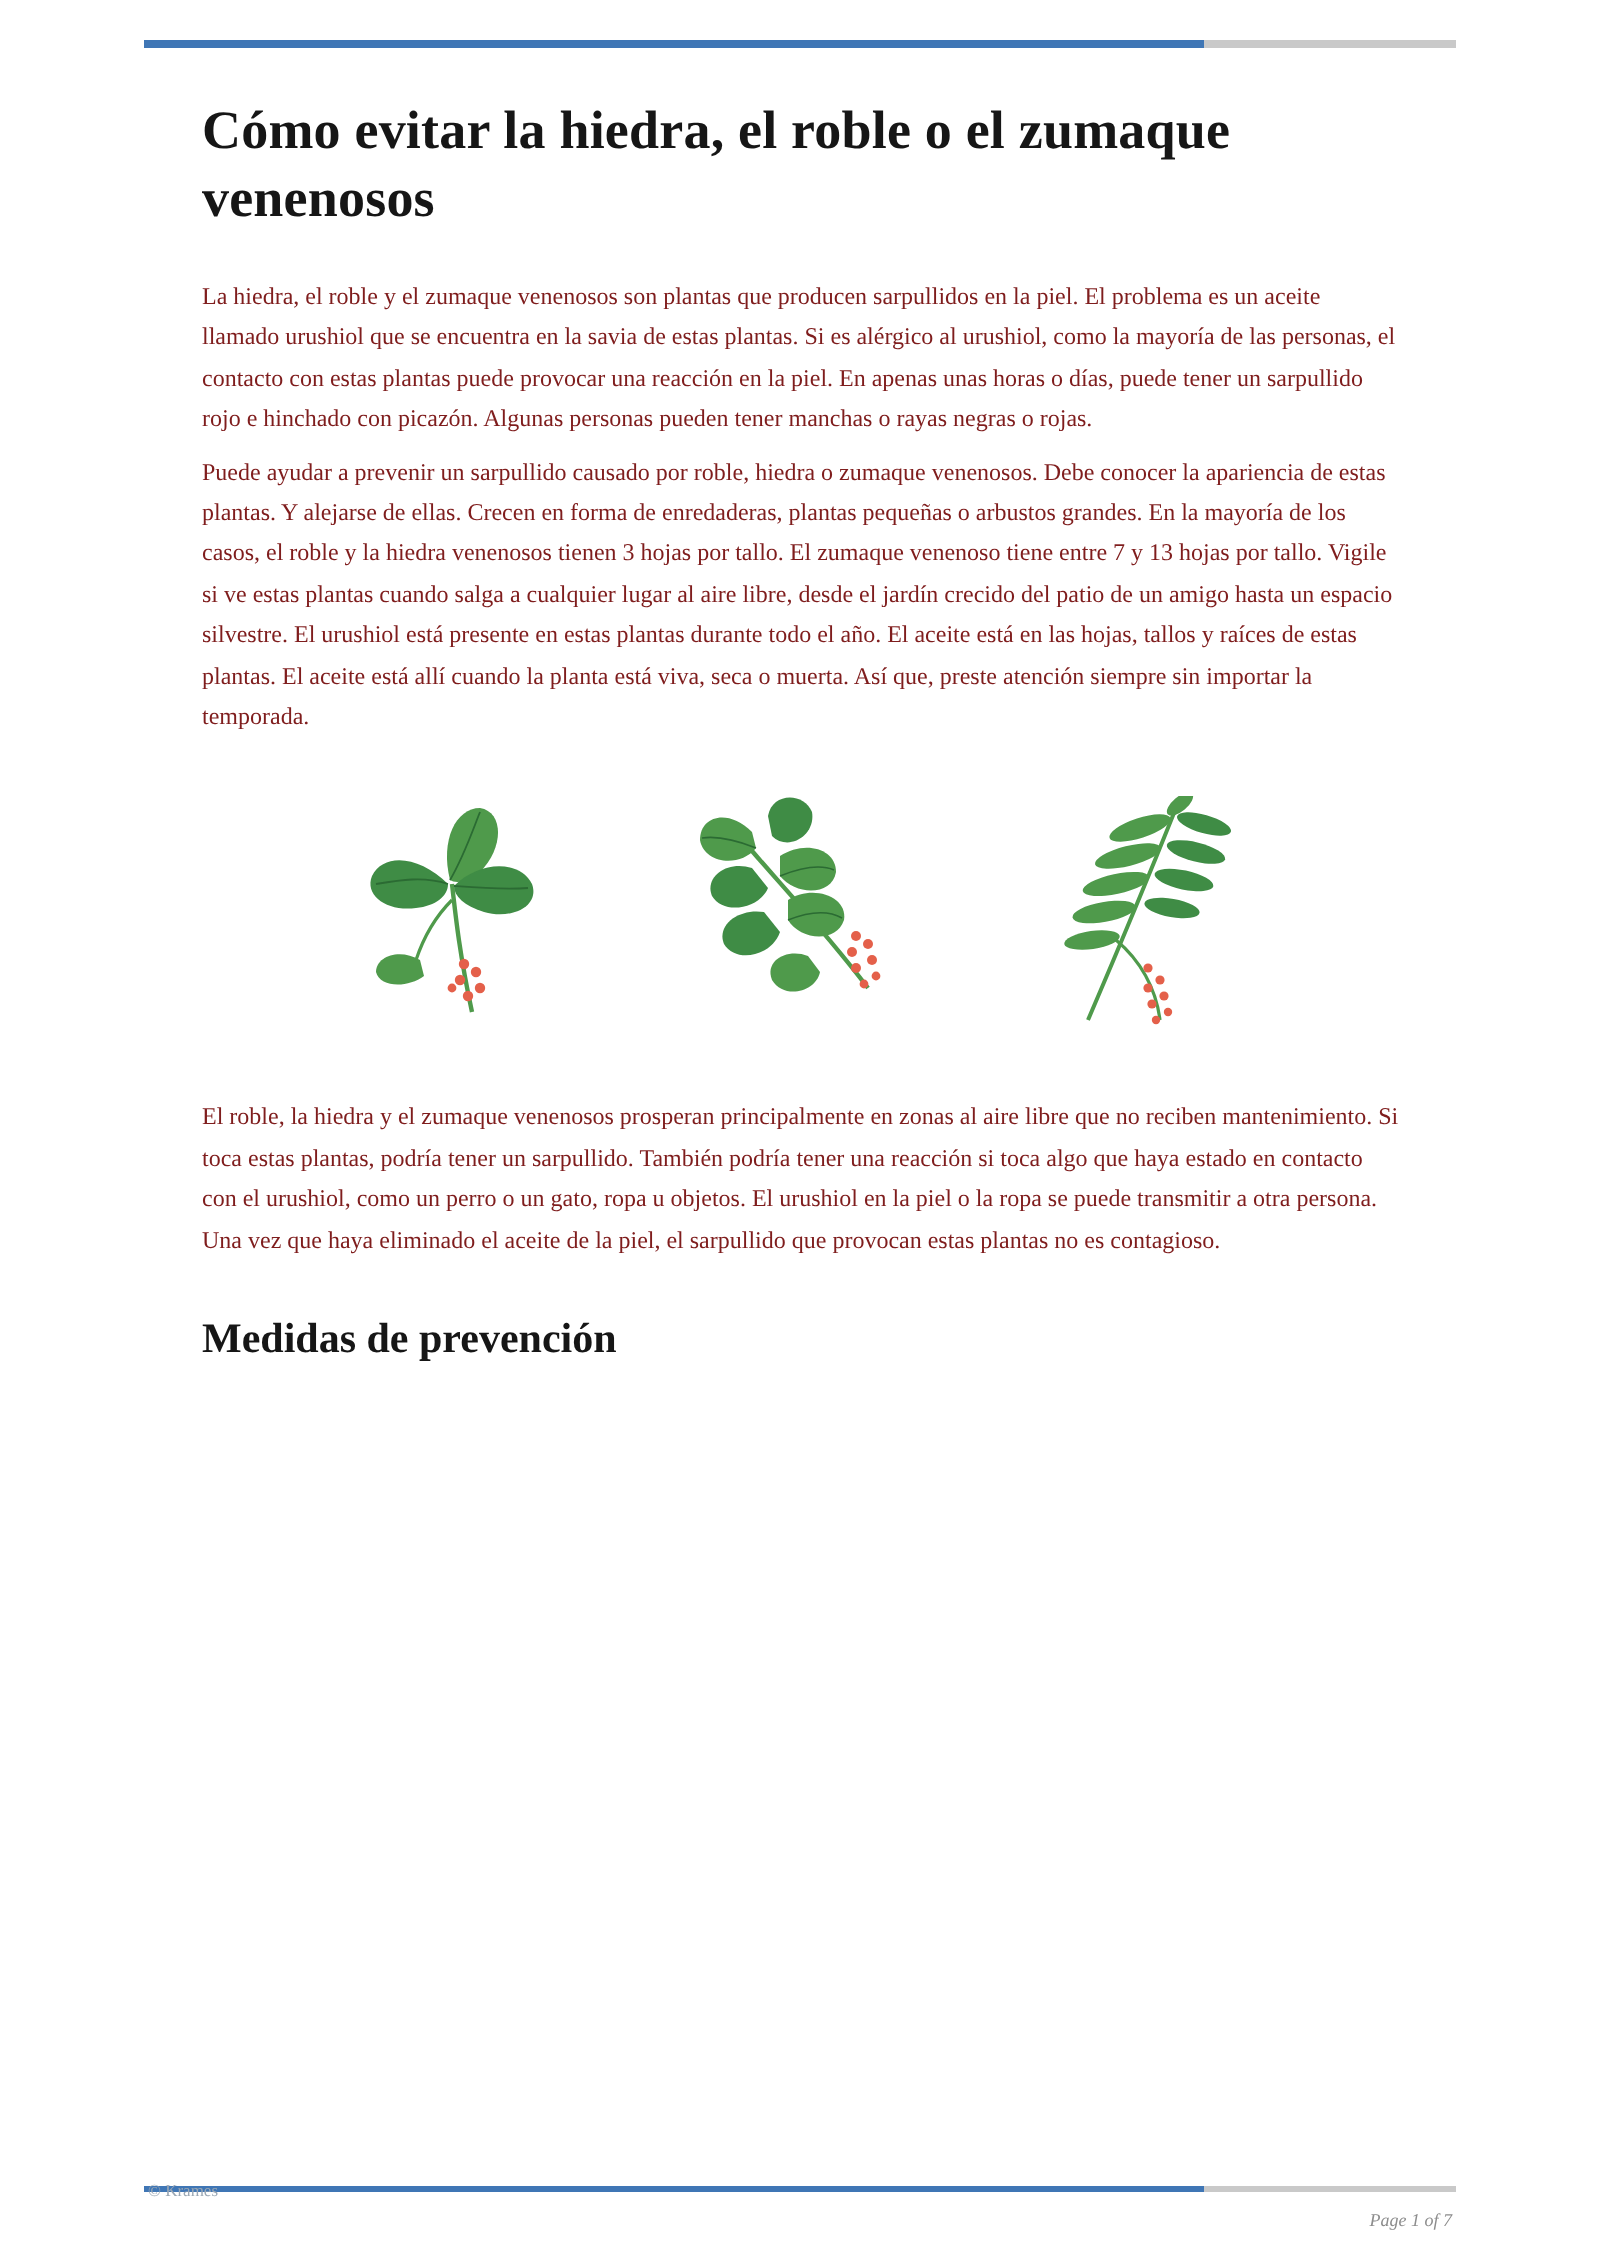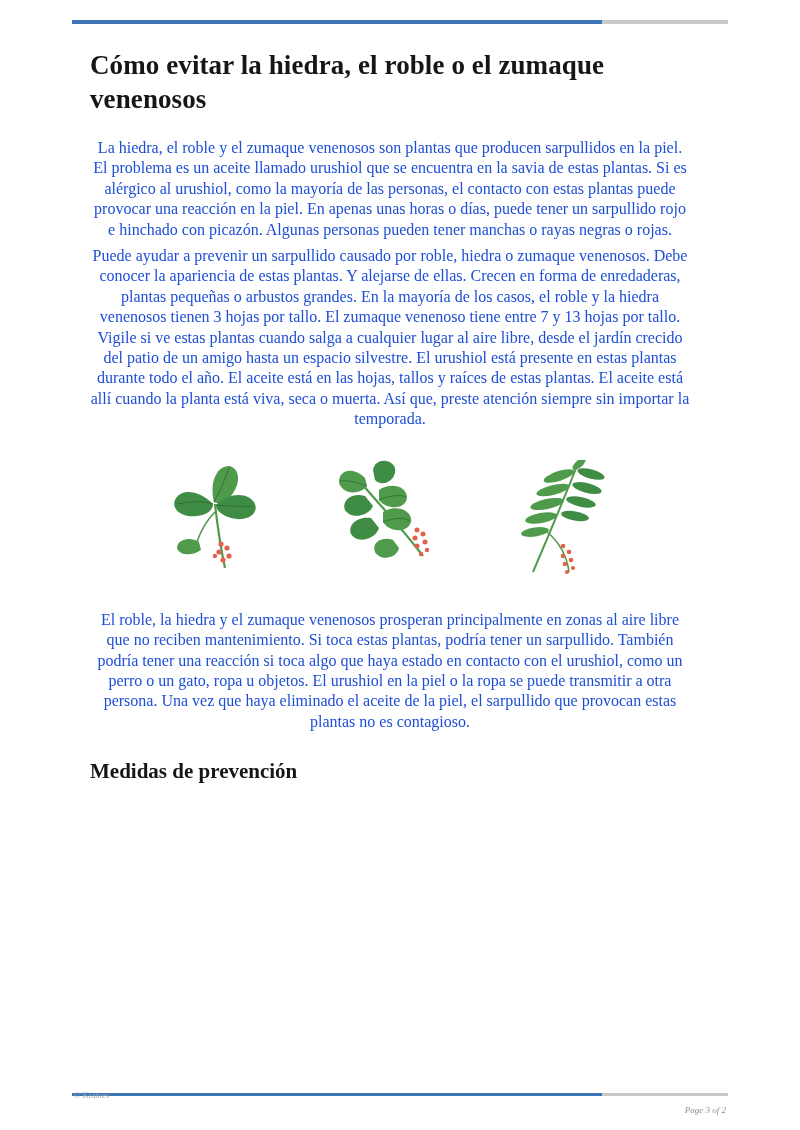--- a/index.html
+++ b/index.html
@@ -39,21 +39,21 @@
     left: 72px;
     width: 530px;
     height: 4px;
     background: #3f76b5;
   }
 
   
   .content {
     position: absolute;
     top: 48px;
-    left: 90px;
+    left: 101px;
     width: 600px;
   }
 
   h1.doc-title {
     font-family: "Liberation Serif", serif;
     font-size: 27px;
     line-height: 34px;
     font-weight: bold;
     margin: 0 0 22px 0;
     color: #161616;
@@ -67,25 +67,25 @@
     font-weight: bold;
     margin: 26px 0 14px 0;
     color: #161616;
   }
 
   h2.section-title.big {
     font-size: 21px;
   }
 
   p.body-text {
-    font-size: 16px;
+    font-size: 12px;
     line-height: 20.4px;
     margin: 0 0 6px 0;
-    color: #1d4ed8;
-    text-align: center;
+    color: #7f1d1d;
+    text-align: left;
   }
 
   ul.bullets {
     margin: 10px 0 0 0;
     padding-left: 44px;
   }
   ul.bullets li {
     font-size: 14.6px;
     line-height: 20px;
     margin-bottom: 18px;
@@ -260,15 +260,15 @@
     <p class="body-text">El roble, la hiedra y el zumaque venenosos prosperan principalmente en zonas al aire libre que no reciben mantenimiento. Si toca estas plantas, podría tener un sarpullido. También podría tener una reacción si toca algo que haya estado en contacto con el urushiol, como un perro o un gato, ropa u objetos. El urushiol en la piel o la ropa se puede transmitir a otra persona. Una vez que haya eliminado el aceite de la piel, el sarpullido que provocan estas plantas no es contagioso.</p>
 
     <h2 class="section-title big">Medidas de prevención</h2>
 
 
   </div>
 
   <div class="footer-rule"></div>
   <div class="footer-rule-accent"></div>
   <div class="footer-left">© Krames</div>
-  <div class="footer-right">Page 3 of 2</div>
+  <div class="footer-right">Page 1 of 7</div>
 
 </div>
 
 </body></html>

